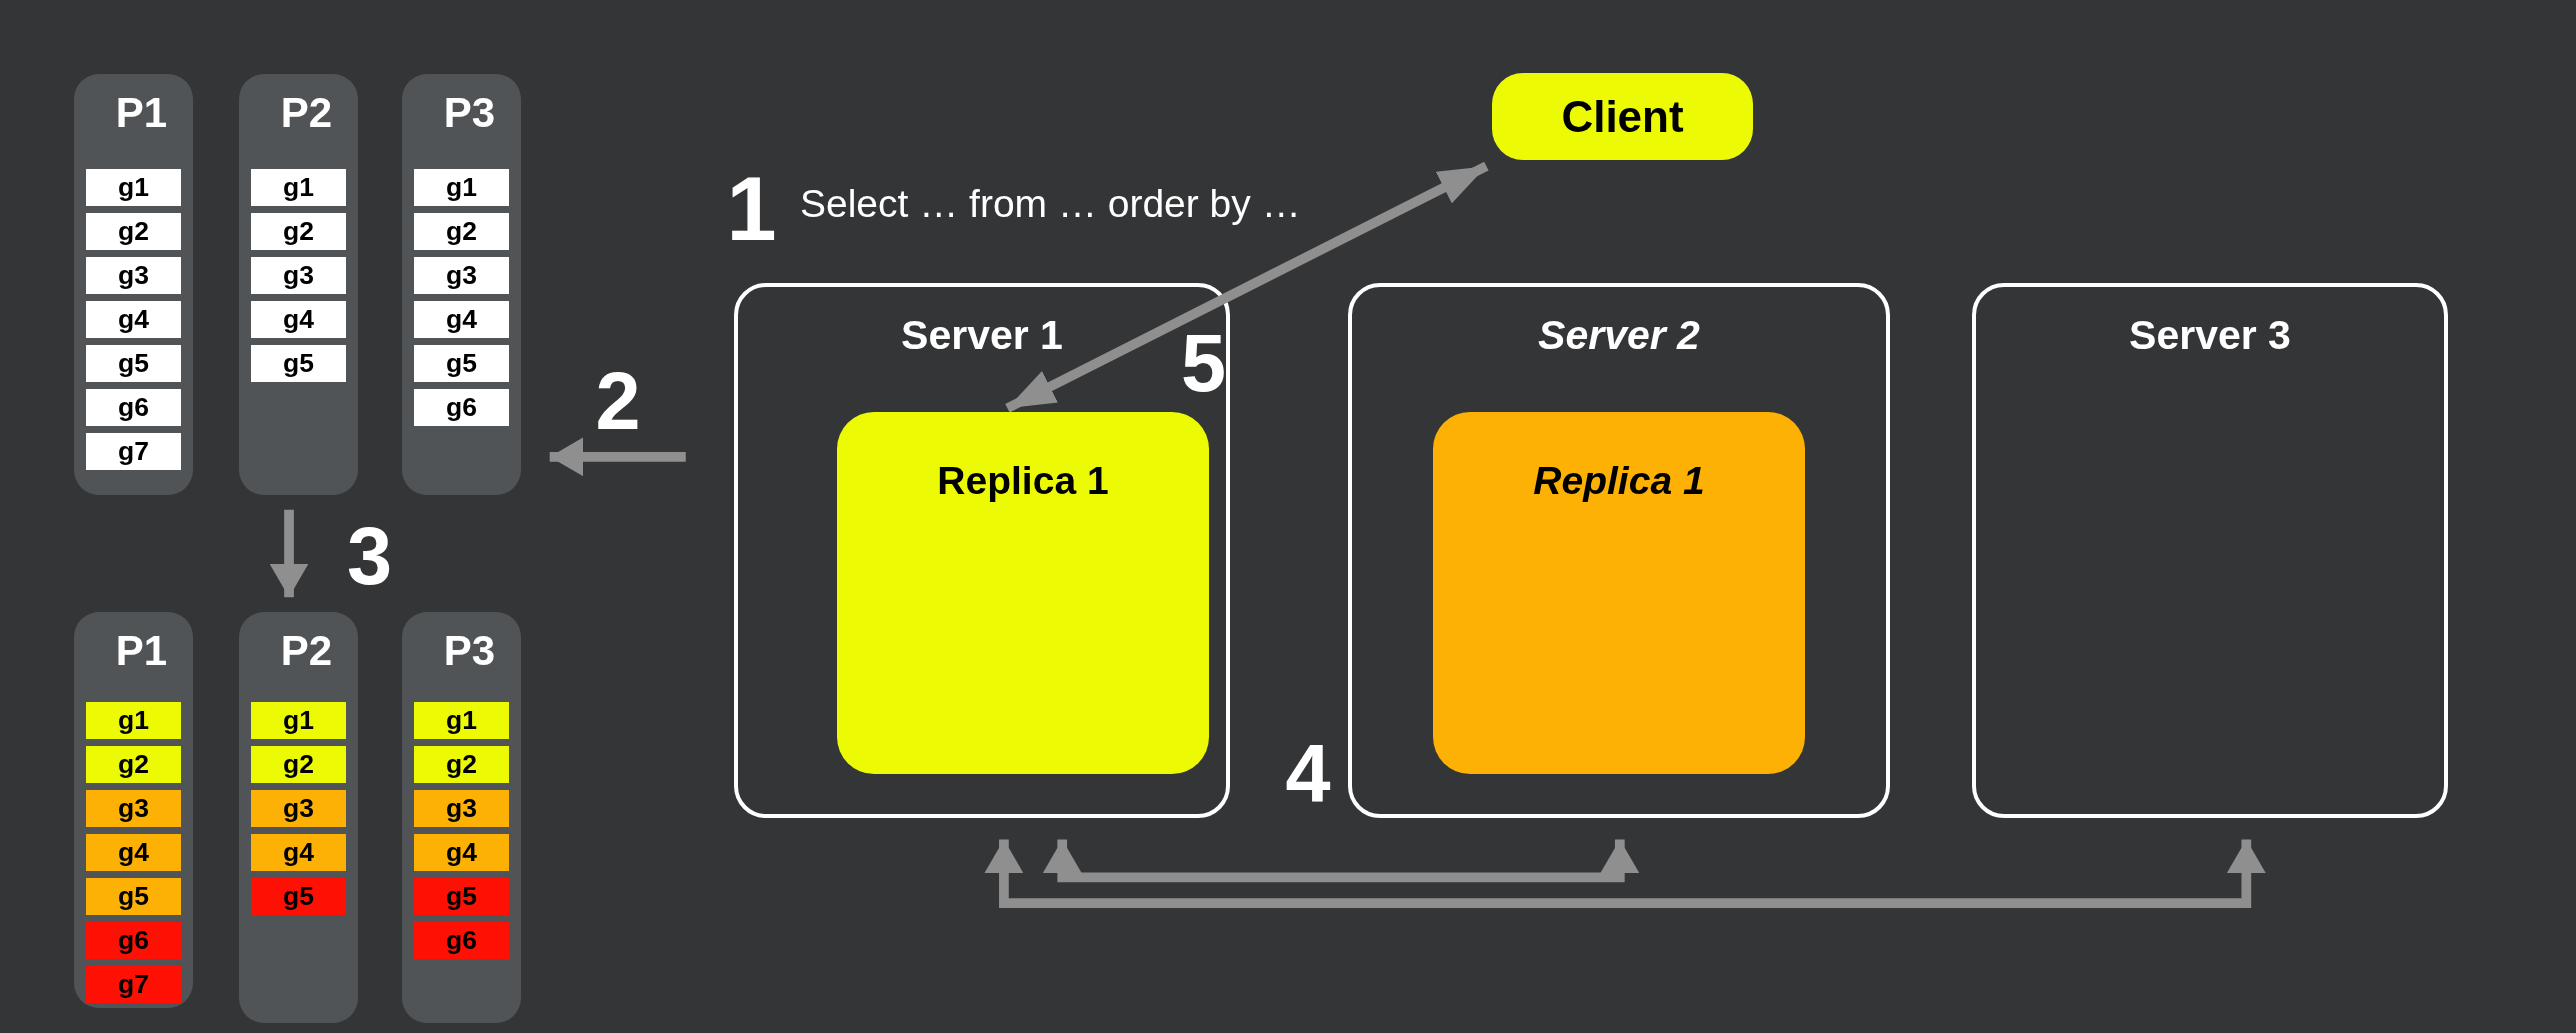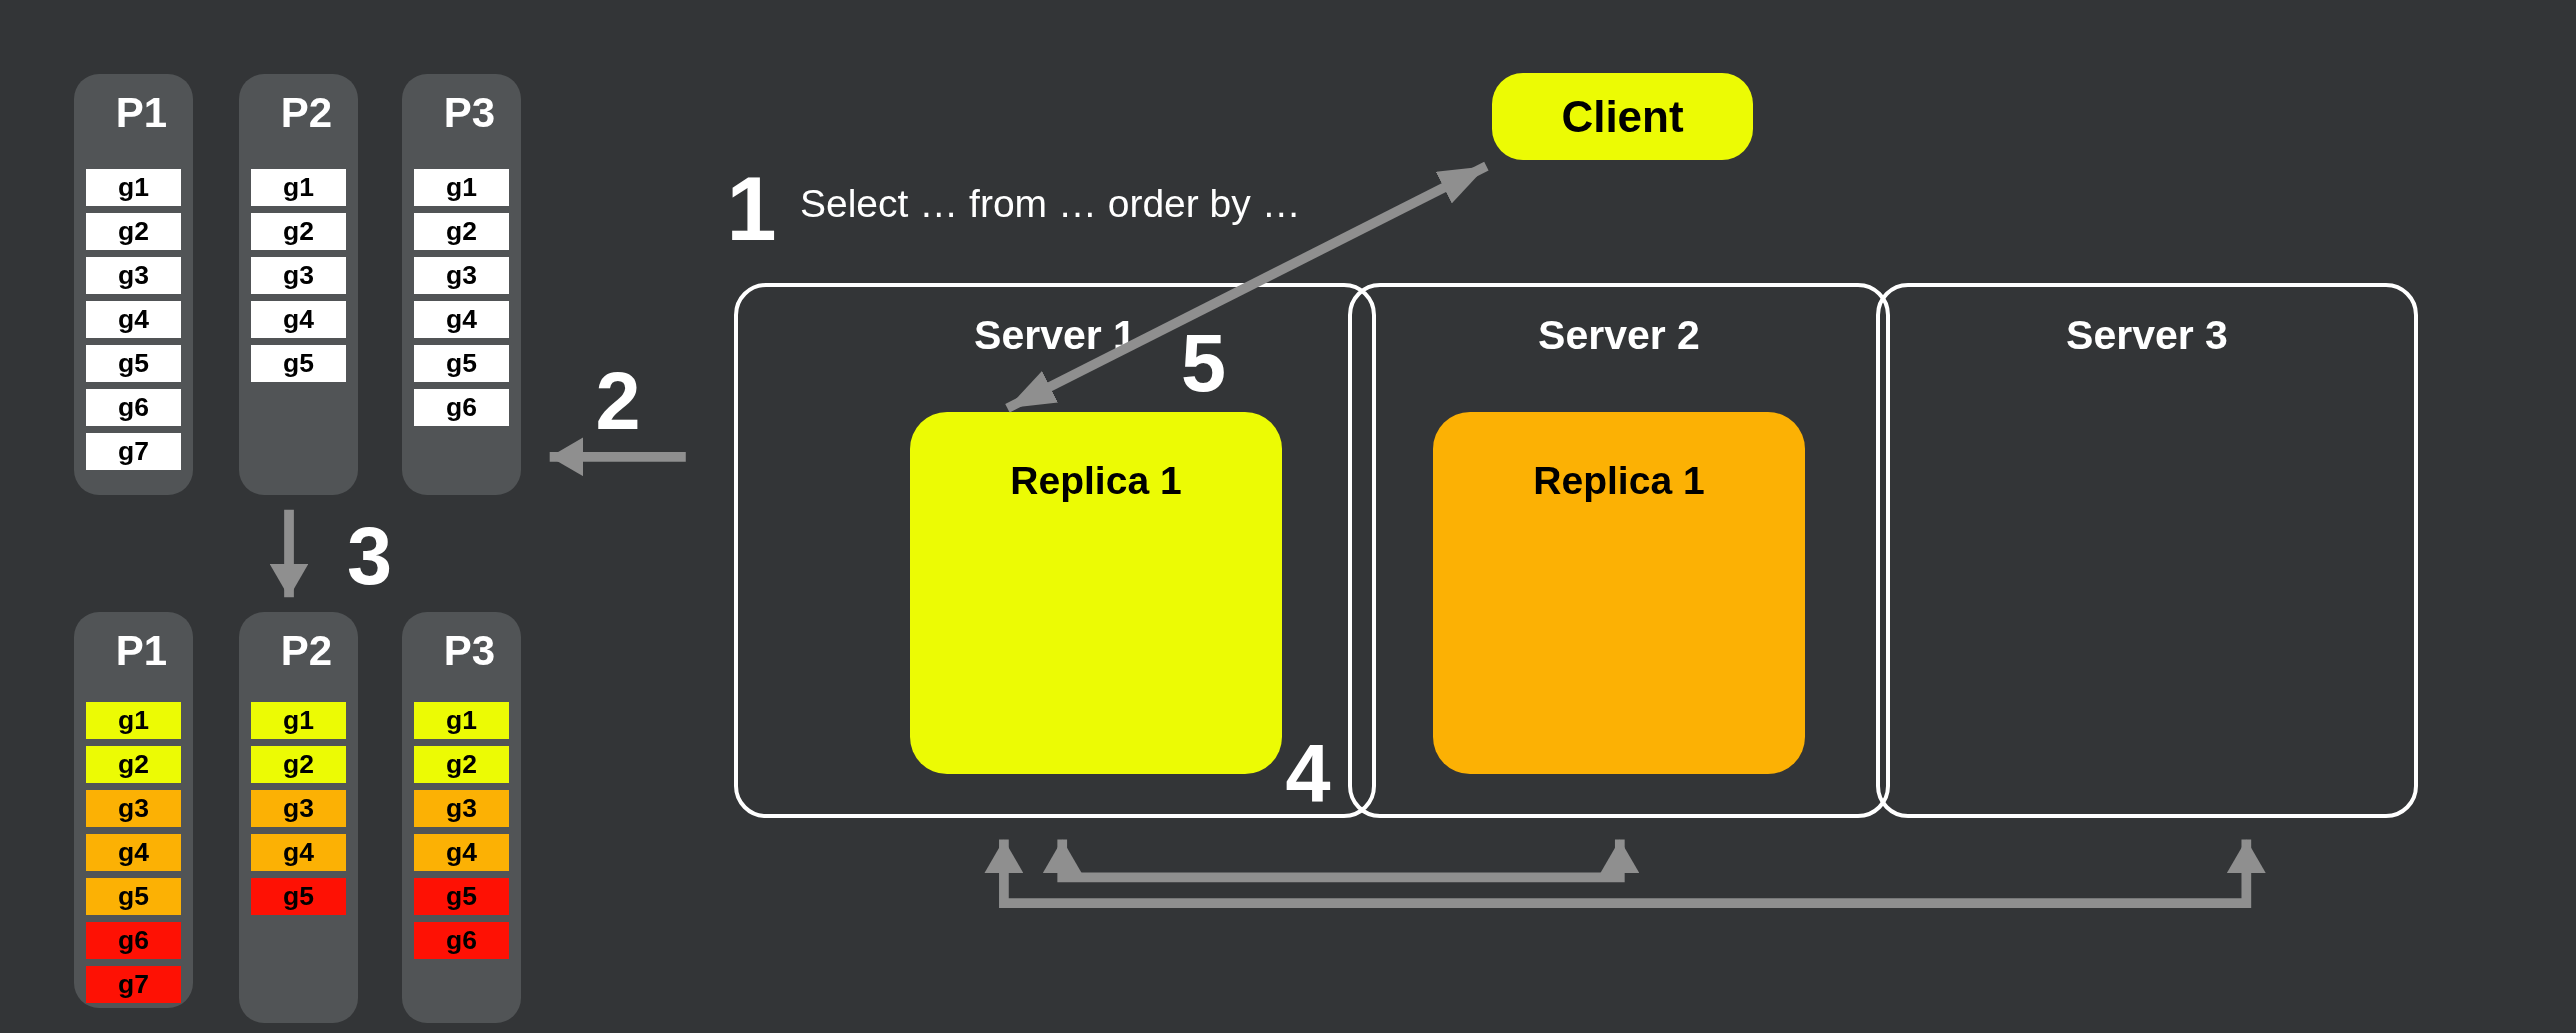--- a/index.html
+++ b/index.html
@@ -25,23 +25,23 @@
   .step-num.big{font-size:90px;}
   .query-text{position:absolute;left:800px;top:184px;color:#fff;font-weight:400;
     font-size:39px;line-height:1;white-space:nowrap;}
   
   .client-box{position:absolute;left:1492px;top:73px;width:261px;height:87px;
     background:var(--heat-yellow);border-radius:31px;display:flex;align-items:center;justify-content:center;
     color:#000;font-size:44px;font-weight:700;}
   
   .server{position:absolute;top:283px;height:535px;border:4.4px solid var(--border-white);
     border-radius:32px;box-sizing:border-box;}
-  .server-1{left:734px;width:642px;}
-  .server-2{left:1348px;width:542px;}
-  .server-3{left:1876px;width:542px;}
+  .server-1{left:734px;width:496px;}
+  .server-2{left:1348px;width:542px;font-style:italic;}
+  .server-3{left:1972px;width:476px;}
   .server .server-label{display:block;margin-top:28px;text-align:center;color:#fff;
     font-size:41px;font-weight:700;line-height:1;}
   .replica{position:absolute;top:125px;left:50%;transform:translateX(-50%);
     width:372px;height:362px;border-radius:37px;color:#000;}
   .replica .replica-label{display:block;padding-top:49px;text-align:center;
     font-size:39px;font-weight:700;line-height:1;}
   
   .arrow-layer{position:absolute;left:0;top:0;width:2576px;height:1033px;pointer-events:none;}
   .arrow-layer .shaft{stroke:var(--arrow-gray);stroke-width:11px;fill:none;}
   .arrow-layer marker path{fill:var(--arrow-gray);}

